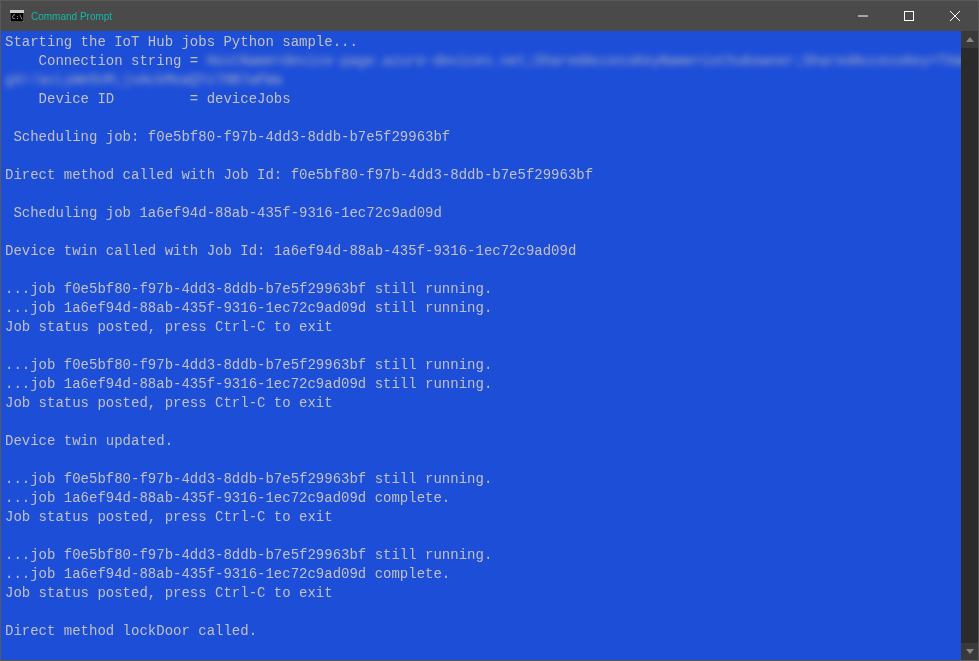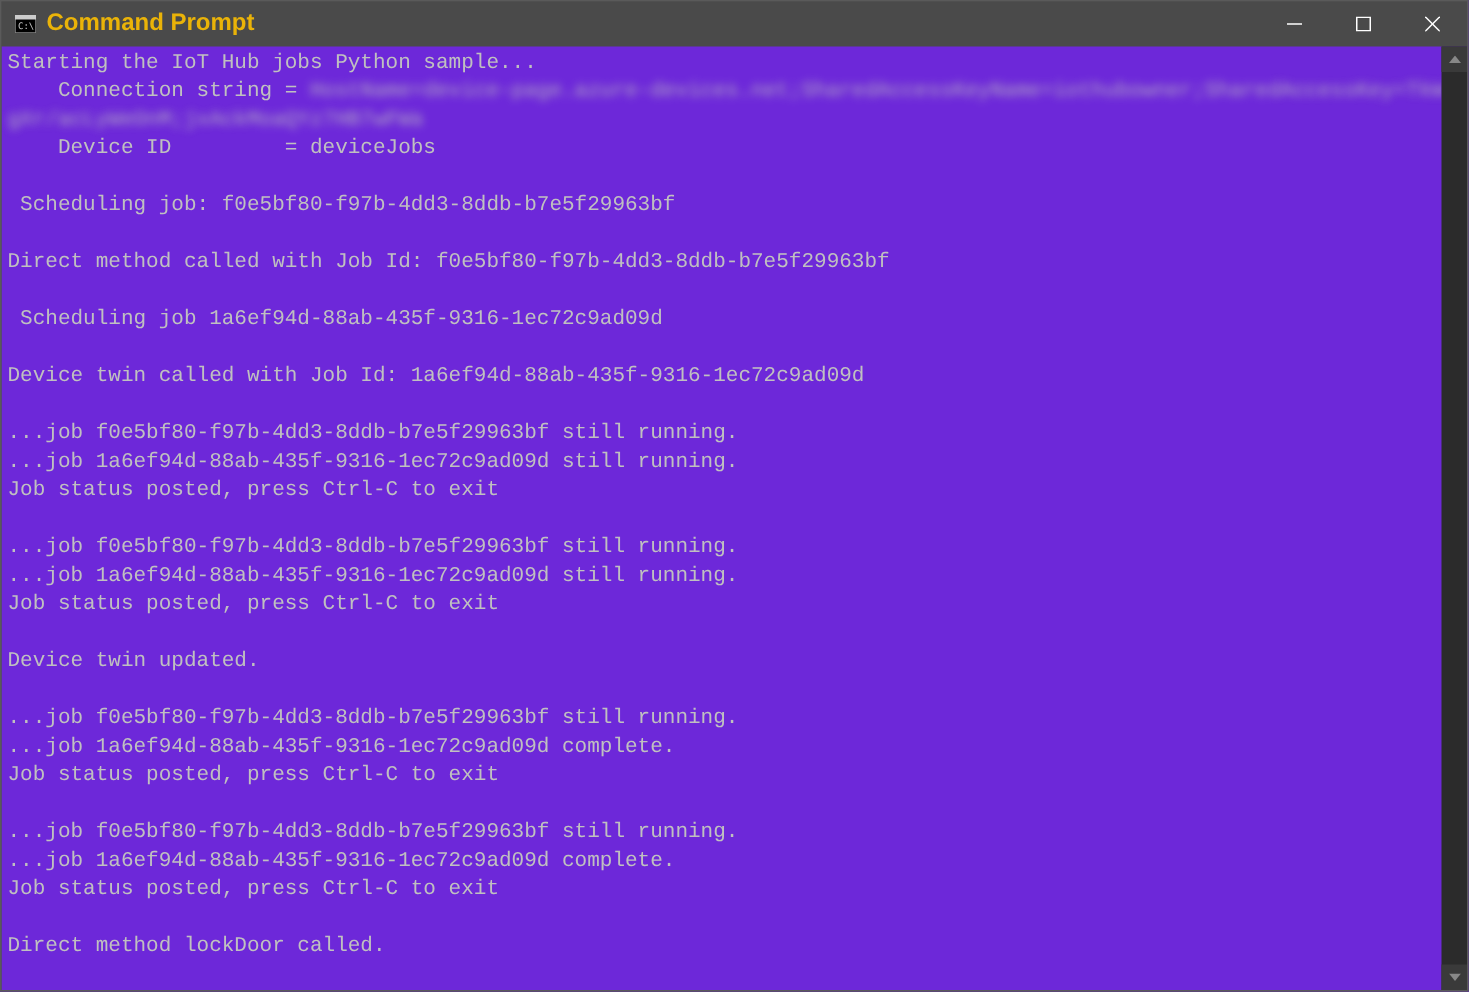--- a/index.html
+++ b/index.html
@@ -28,42 +28,41 @@
       width: 16px;
       height: 16px;
       margin-left: 8px;
       margin-right: 6px;
       display: inline-flex;
       align-items: center;
       justify-content: center;
     }
     .titlebar-title {
       flex: 1;
-      font-size: 16px;
-      color: #eab308;
-      font-weight: bold;
+      font-size: 10px;
+      color: #14b8a6;
     }
     .titlebar-controls {
       display: flex;
       height: 100%;
     }
     .titlebar-btn {
       width: 46px;
       height: 30px;
       display: flex;
       align-items: center;
       justify-content: center;
       color: #fff;
       cursor: pointer;
     }
     .console-area {
       position: relative;
       width: 100%;
       height: calc(100% - 30px);
-      background: #6d28d9;
+      background: #1d4ed8;
       display: flex;
     }
     .console-content {
       flex: 1;
       padding: 2px 4px;
       color: #c0c0c0;
       font-family: Consolas, 'Courier New', monospace;
       font-size: 14px;
       line-height: 19px;
       white-space: pre;

